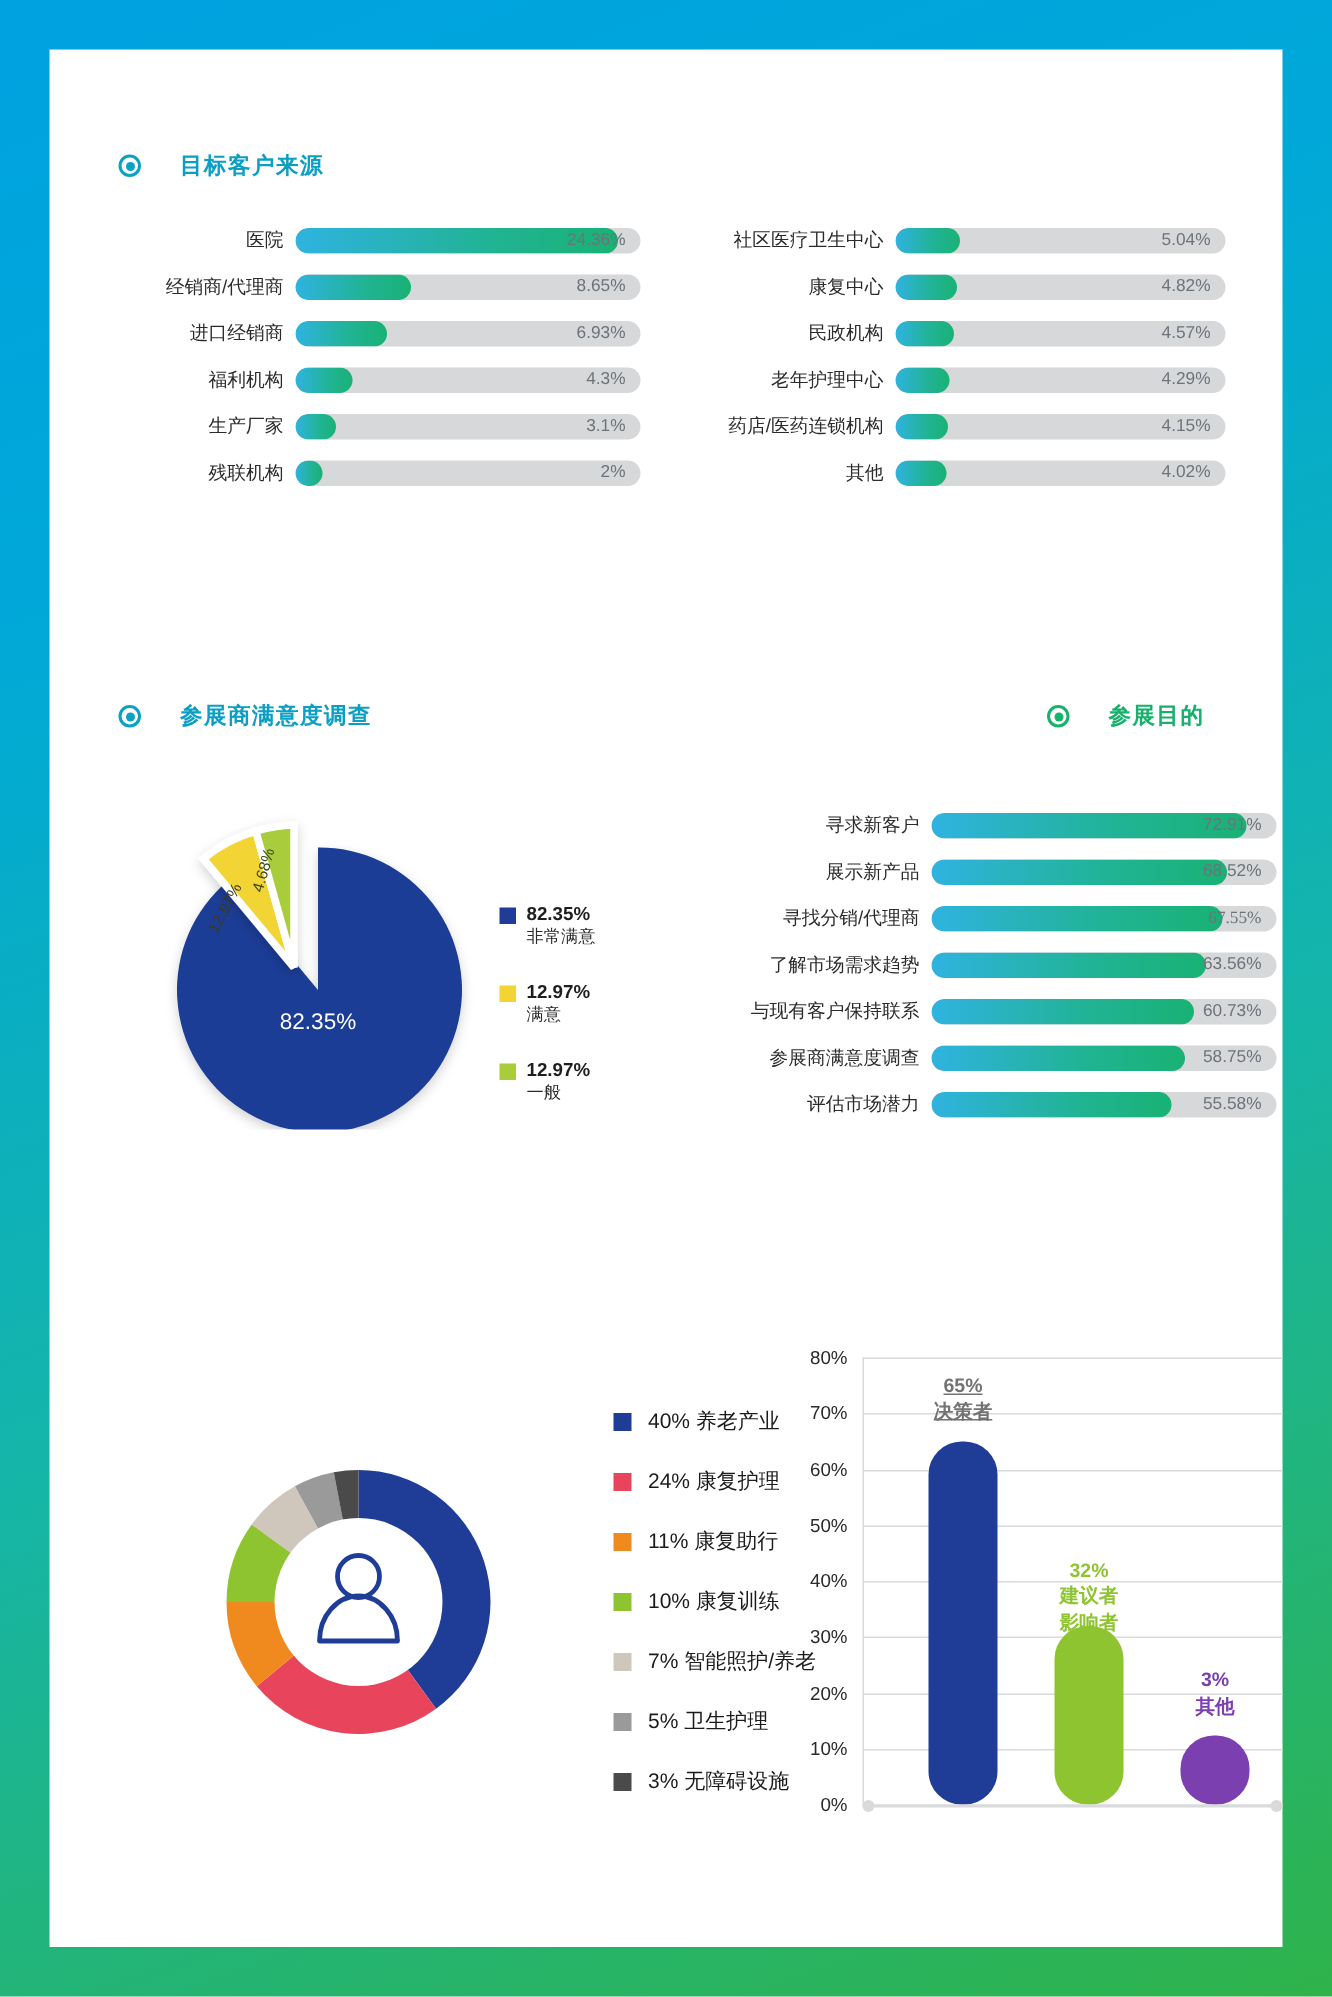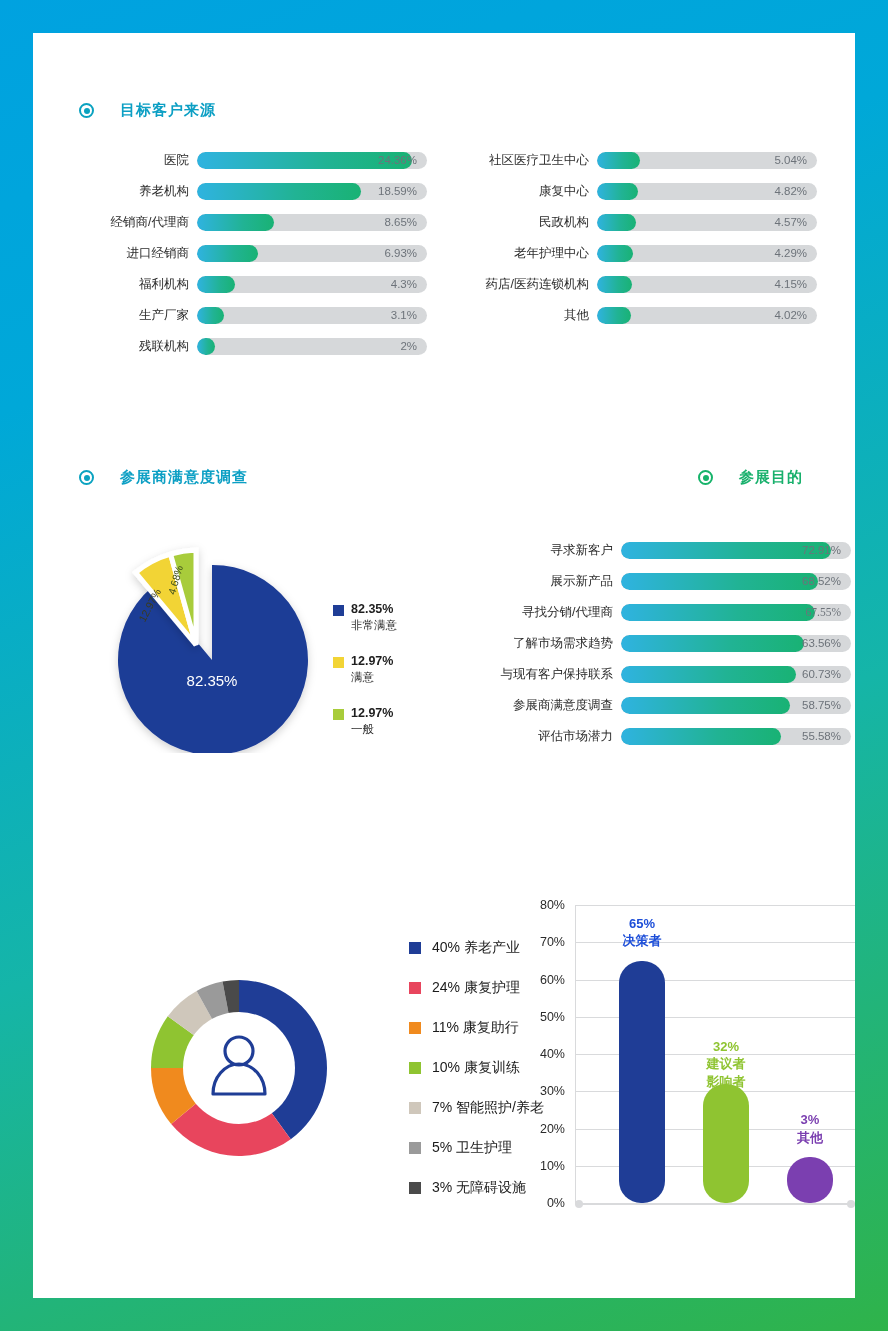--- a/index.html
+++ b/index.html
@@ -151,27 +151,20 @@
     <span class="sec-dot"></span>
     <span class="sec-title">目标客户来源</span>
   </div>
 
   <div class="barlist" id="src-left" style="left:46px; top:118px;">
       <div class="barrow">
         <div class="lbl" style="width: 110px;">医院</div>
         <div class="track" style="width: 230px;">
           <div class="fill" style="width: 215.492px;"></div>
           <div class="pct">24.36%</div>
-        </div>
-      </div>
-      <div class="barrow">
-        <div class="lbl" style="width: 110px;">养老机构</div>
-        <div class="track" style="width: 230px;">
-          <div class="fill" style="width: 164.45px;"></div>
-          <div class="pct">18.59%</div>
         </div>
       </div>
       <div class="barrow">
         <div class="lbl" style="width: 110px;">经销商/代理商</div>
         <div class="track" style="width: 230px;">
           <div class="fill" style="width: 76.5192px;"></div>
           <div class="pct">8.65%</div>
         </div>
       </div>
       <div class="barrow">
@@ -404,21 +397,21 @@
         <div class="ytick" style="top: 235.5px; right: 298px; width: 50px;">20%</div>
         <div class="ytick" style="top: 198.25px; right: 298px; width: 50px;">30%</div>
         <div class="ytick" style="top: 161px; right: 298px; width: 50px;">40%</div>
         <div class="ytick" style="top: 123.75px; right: 298px; width: 50px;">50%</div>
         <div class="ytick" style="top: 86.5px; right: 298px; width: 50px;">60%</div>
         <div class="ytick" style="top: 49.25px; right: 298px; width: 50px;">70%</div>
         <div class="ytick" style="top: 12px; right: 298px; width: 50px;">80%</div>
       </div>
     <div id="col-bars">
         <div class="col-bar" style="left: 106px; width: 46px; height: 242.125px; top: 67.875px; background: rgb(31, 61, 150);"></div>
-        <div class="col-lbl" style="left: 84px; width: 90px; top: 21.875px; color: #1d4ed8;">
+        <div class="col-lbl" style="left: 84px; width: 90px; top: 21.875px; color: #737373; text-decoration: underline;">
           <div>65%</div>
           <div>决策者</div>
         </div>
         <div class="col-bar" style="left: 190px; width: 46px; height: 119.2px; top: 190.8px; background: rgb(143, 196, 49);"></div>
         <div class="col-lbl" style="left: 168px; width: 90px; top: 144.8px; color: rgb(143, 196, 49);">
           <div>32%</div>
           <div>建议者<br>影响者</div>
         </div>
         <div class="col-bar" style="left: 274px; width: 46px; height: 46px; top: 264px; background: rgb(123, 63, 176);"></div>
         <div class="col-lbl" style="left: 252px; width: 90px; top: 218px; color: rgb(123, 63, 176);">

